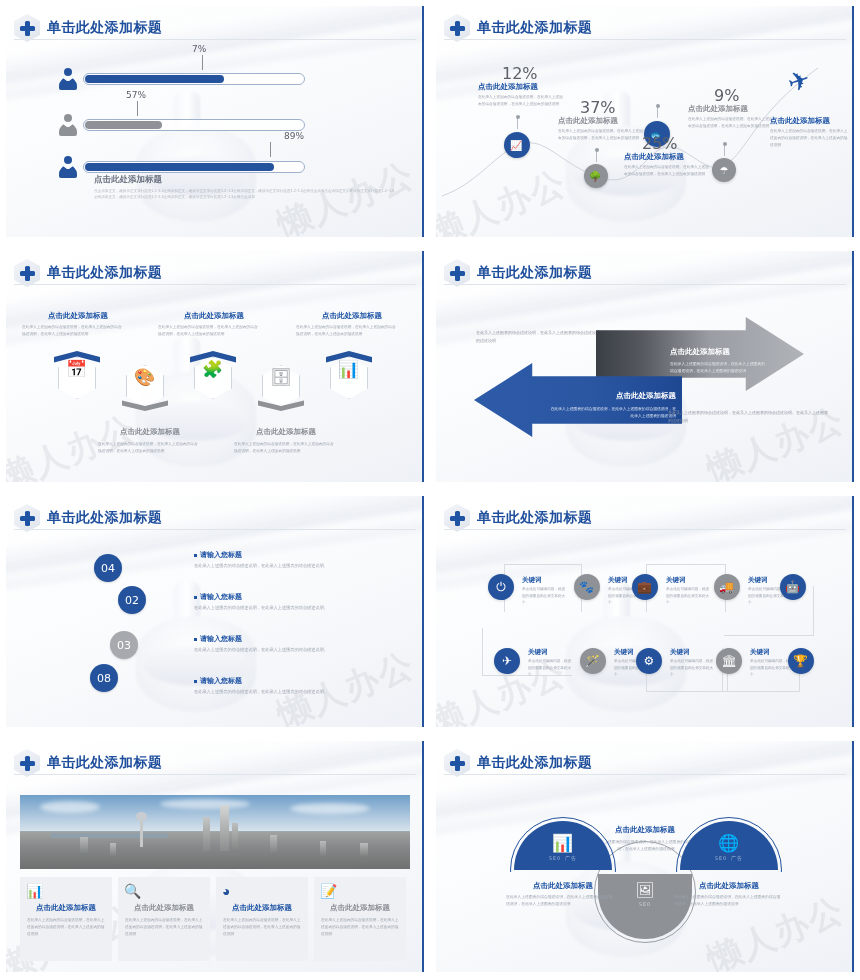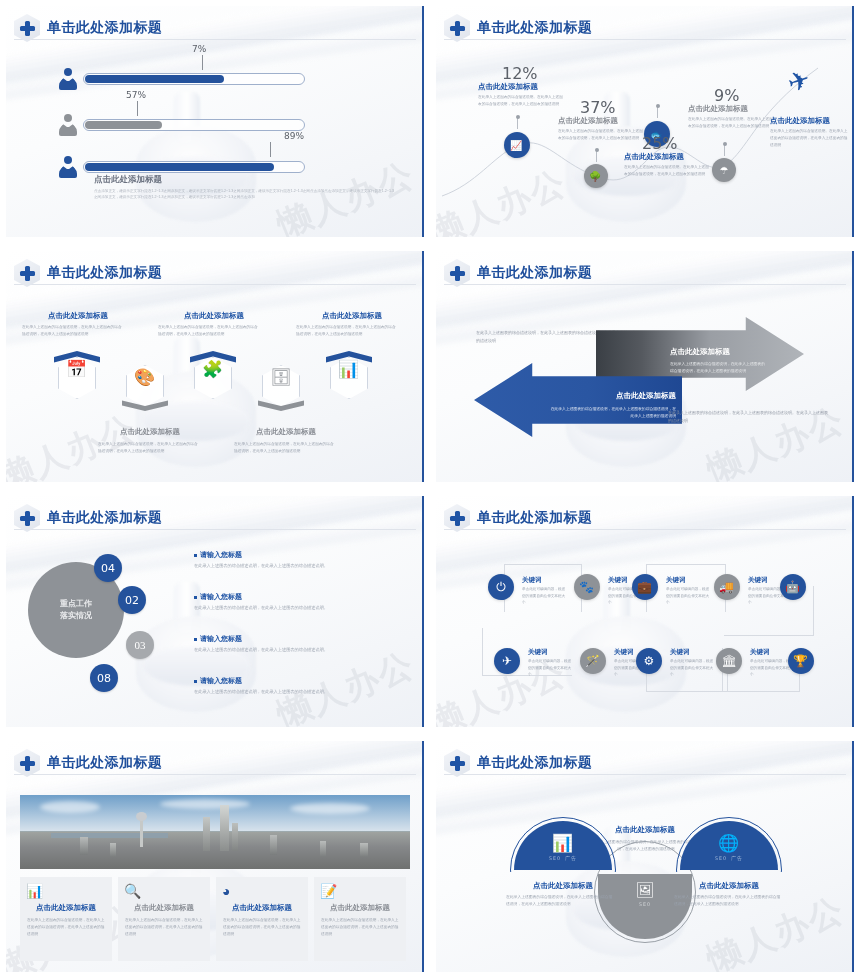--- a/index.html
+++ b/index.html
@@ -420,28 +420,24 @@
       <div class="watermark">懒人办公</div>
 
       <div class="hdr">
         <div class="hex">
             <div class="cross"></div>
           </div>
         <div class="hdr-title">单击此处添加标题</div>
       </div>
       <div class="hdr-rule"></div>
 
-      <div class="bigcircle">
-        <span>重点工作</span>
-        <span>落实情况</span>
-      </div>
 
       <div class="numc" style="left:88px; top:58px; width:28px; height:28px; background:#24529c;">04</div>
       <div class="numc" style="left:112px; top:90px; width:28px; height:28px; background:#24529c;">02</div>
-      <div class="numc" style="left:120px; top:135px; width:28px; height:28px; background:#a6a9ad;font-family:Liberation Serif, serif;">03</div>
+      <div class="numc" style="left:104px; top:135px; width:28px; height:28px; background:#a6a9ad;">03</div>
       <div class="numc" style="left:84px; top:168px; width:28px; height:28px; background:#24529c;">08</div>
 
       <div class="li-t" style="left:188px; top:54px;"><span class="sq"></span><span>请输入您标题</span></div>
       <div class="li-b" style="left:188px; top:66px;">在此录入上述图表的综合描述说明，在此录入上述图表的综合描述说明。</div>
 
       <div class="li-t" style="left:188px; top:96px;"><span class="sq"></span><span>请输入您标题</span></div>
       <div class="li-b" style="left:188px; top:108px;">在此录入上述图表的综合描述说明，在此录入上述图表的综合描述说明。</div>
 
       <div class="li-t" style="left:188px; top:138px;"><span class="sq"></span><span>请输入您标题</span></div>
       <div class="li-b" style="left:188px; top:150px;">在此录入上述图表的综合描述说明，在此录入上述图表的综合描述说明。</div>

